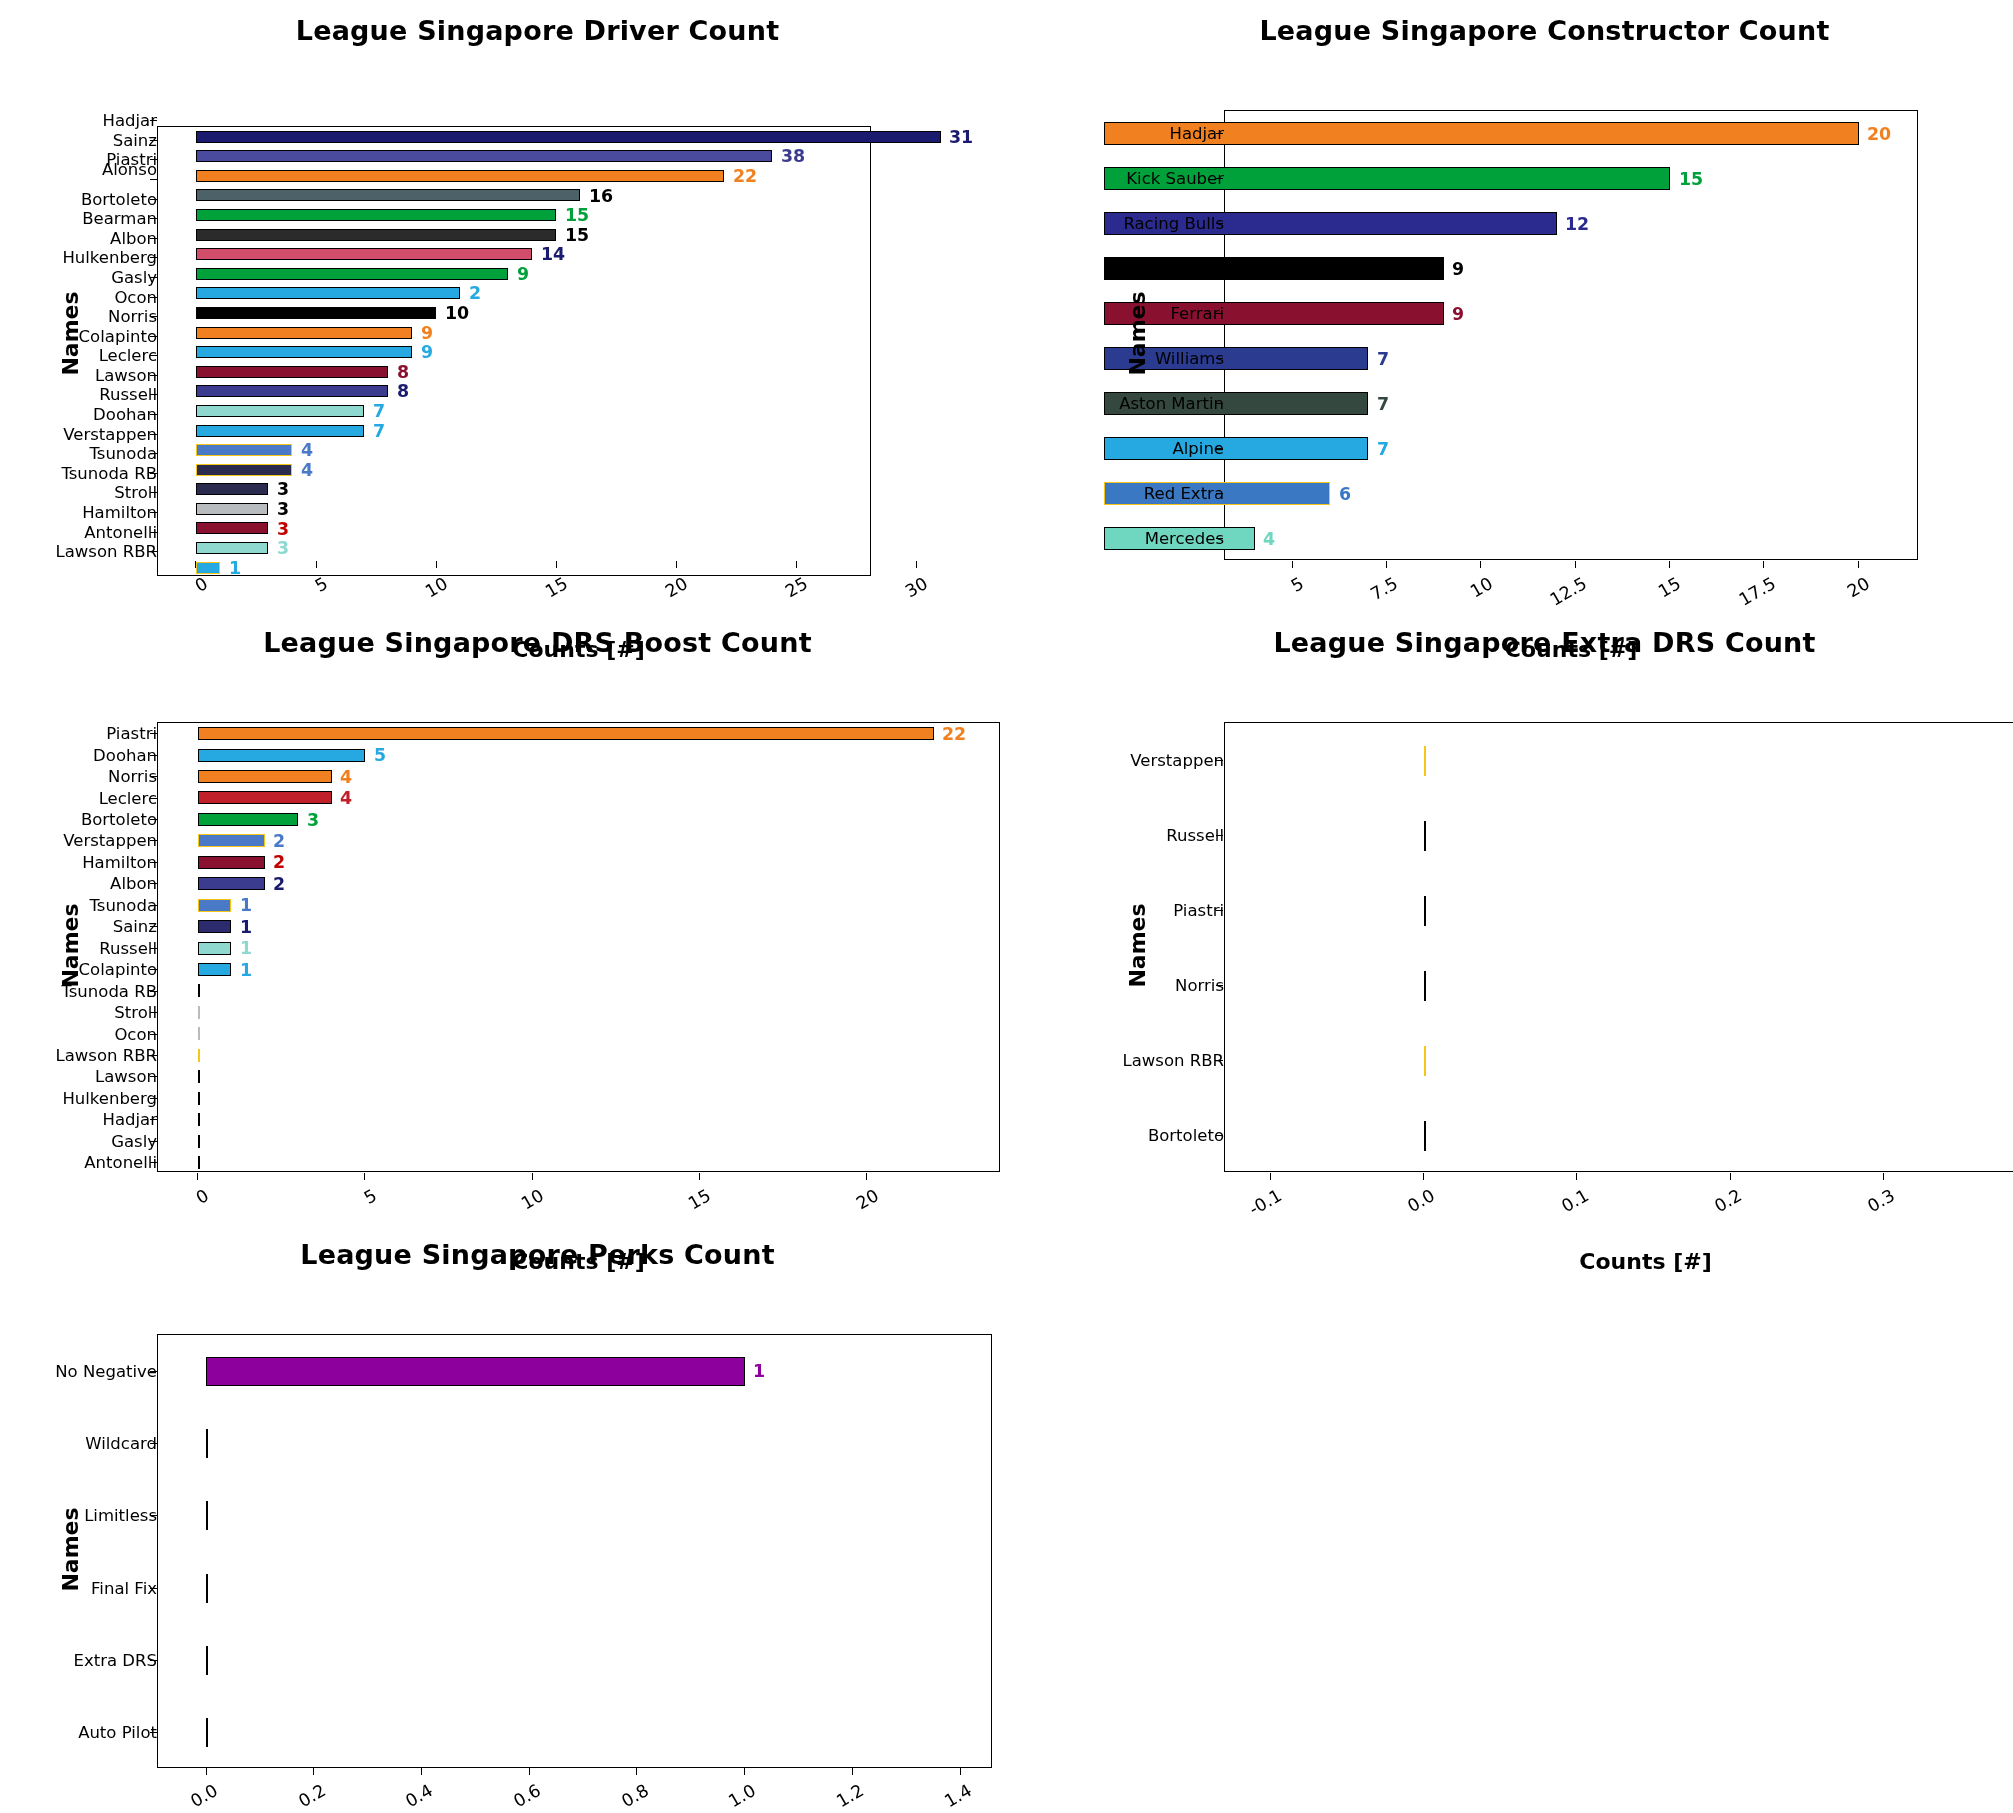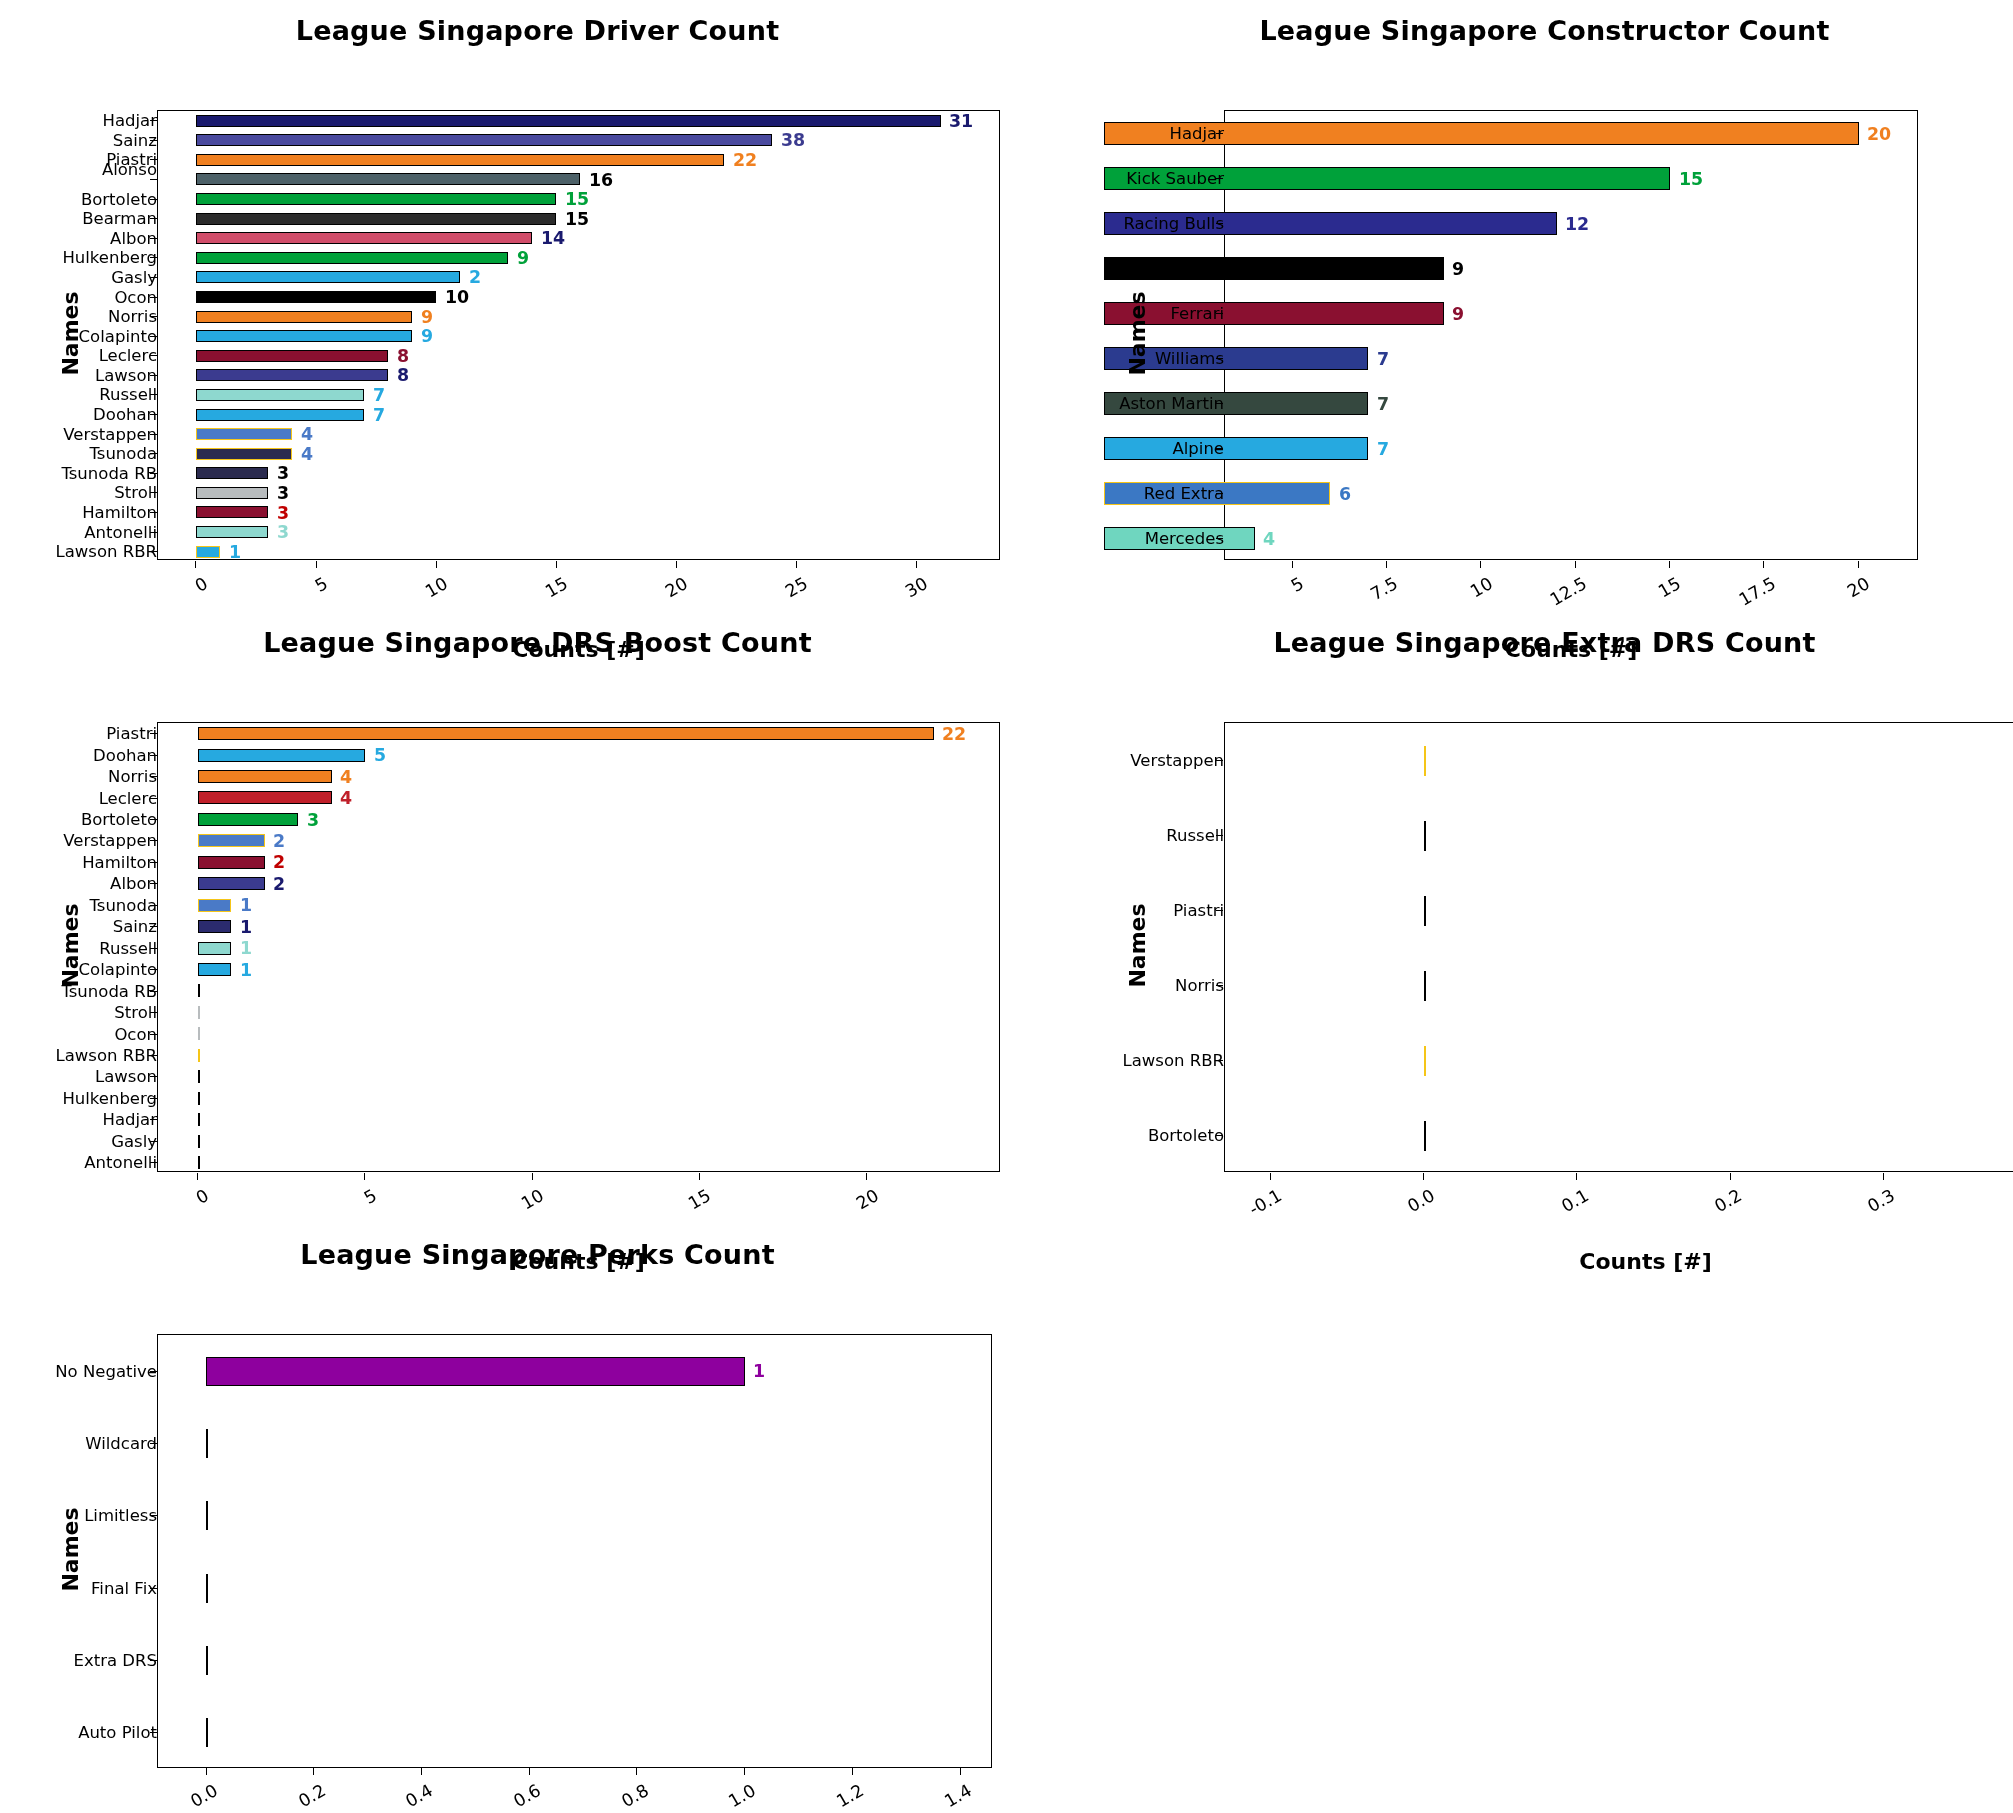--- a/index.html
+++ b/index.html
@@ -104,21 +104,21 @@
   }
 </style>
 </head>
 <body>
 
 <div class="grid">
 
   <div class="panel">
     <div class="panel-title">League Singapore Driver Count</div>
     <div class="plot-wrap" id="wrap-0">
-        <div class="axes" style="left: 157px; top: 64px; width: 843px; height: 450px; text-decoration: underline;">
+        <div class="axes" style="left: 157px; top: 80px; width: 714px; height: 450px; text-decoration: underline;">
           <div class="bar" style="left: 38px; top: 3.7px; width: 745px; height: 12px; background: rgb(26, 26, 110); border-color: rgb(0, 0, 0);"></div>
           <div class="bar-label" style="left: 791px; top: 9.8px; color: rgb(26, 26, 110);">31</div>
           <div class="bar" style="left: 38px; top: 23px; width: 576px; height: 12px; background: rgb(74, 74, 158); border-color: rgb(0, 0, 0);"></div>
           <div class="bar-label" style="left: 623px; top: 29px; color: rgb(59, 59, 143);">38</div>
           <div class="bar" style="left: 38px; top: 43px; width: 528px; height: 12px; background: rgb(240, 128, 32); border-color: rgb(0, 0, 0);"></div>
           <div class="bar-label" style="left: 575px; top: 49px; color: rgb(240, 128, 32);">22</div>
           <div class="bar" style="left: 38px; top: 62px; width: 384px; height: 12px; background: rgb(77, 97, 104); border-color: rgb(0, 0, 0);"></div>
           <div class="bar-label" style="left: 431px; top: 69px; color: rgb(0, 0, 0);">16</div>
           <div class="bar" style="left: 38px; top: 82px; width: 360px; height: 12px; background: rgb(0, 161, 58); border-color: rgb(0, 0, 0);"></div>
           <div class="bar-label" style="left: 407px; top: 88px; color: rgb(0, 161, 58);">15</div>

